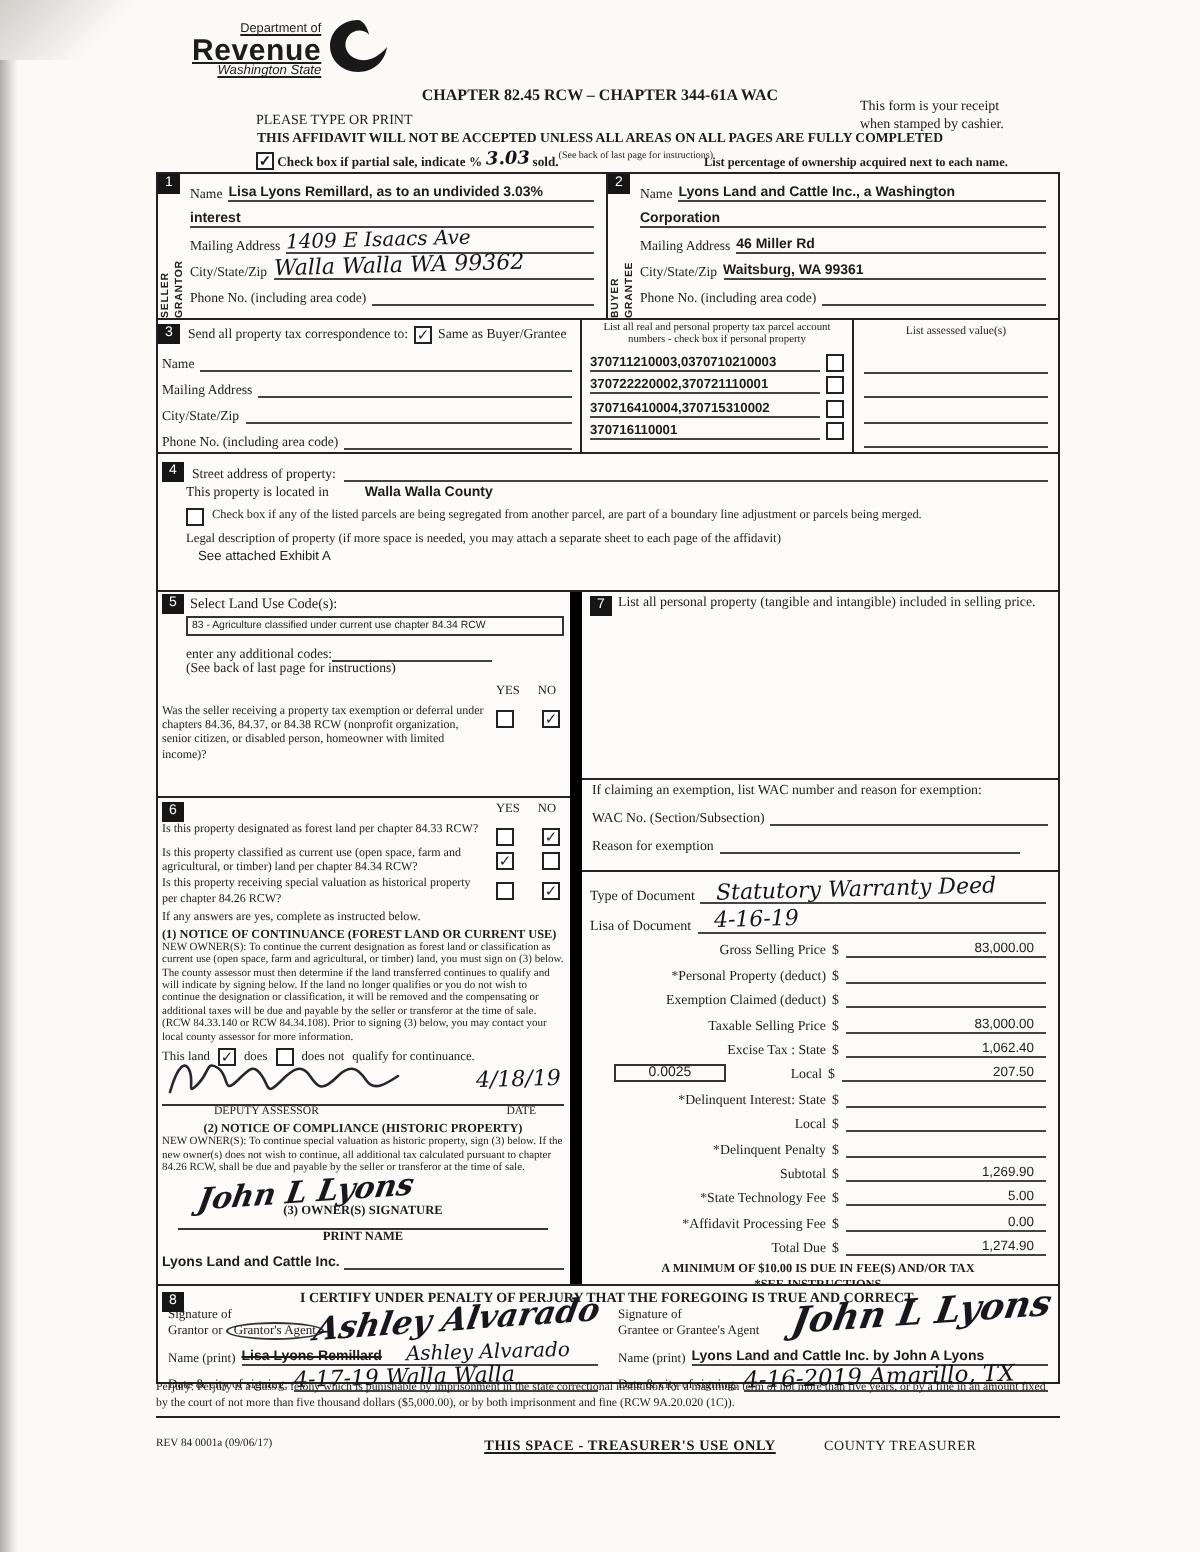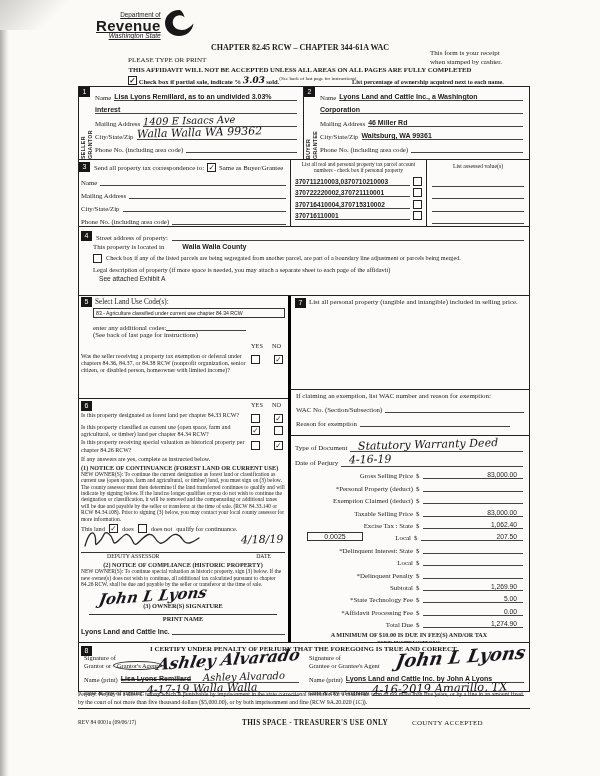--- a/index.html
+++ b/index.html
@@ -59,21 +59,21 @@
   
   .streetrow{border-bottom:1px solid #222;padding:2px 5px 0 2px;font-size:6.8px;height:69px;box-sizing:border-box;}
   .srow1{display:flex;align-items:flex-end;gap:4px;height:12px;}
   .srow{display:flex;align-items:flex-end;gap:4px;margin-top:2px;}
   .seg{font-size:6.2px;margin:4px 0 0 12px;display:flex;gap:4px;align-items:flex-start;}
   .legal{font-size:6.4px;margin:3px 0 0 12px;}
   .exhibit{font-family:"Liberation Sans",sans-serif;font-size:6.6px;margin:2px 0 0 18px;}
 
   
   .twocol{display:flex;height:346px;border-bottom:1px solid #222;}
-  .lcol{width:212px;border-right:3px solid #000000;box-sizing:border-box;overflow:hidden;}
+  .lcol{width:212px;border-right:6px solid #000000;box-sizing:border-box;overflow:hidden;}
   .rcol{flex:1;box-sizing:border-box;overflow:hidden;}
 
   .sec5{border-bottom:1px solid #222;height:103px;padding:1px 3px 0 2px;box-sizing:border-box;}
   .sec-title-row{display:flex;gap:3px;align-items:center;font-size:7.2px;}
   .codebox{border:1px solid #333;font-family:"Liberation Sans",sans-serif;font-size:5.2px;padding:1px 2px;margin:1px 0 2px 12px;white-space:nowrap;overflow:hidden;}
   .addl{display:flex;align-items:flex-end;margin-left:12px;font-size:6.8px;height:11px;}
   .addl .fline{max-width:80px;}
   .seeback{margin-left:12px;font-size:6.8px;height:11px;}
   .ynhead{display:flex;justify-content:flex-end;gap:9px;font-size:6.3px;padding-right:4px;height:10px;}
   .qrow{display:flex;margin-top:1px;}
@@ -124,21 +124,21 @@
   .sigscript.left{left:78px;}
   .sigscript.right{left:92px;top:-8px;font-size:18px;}
   .nrow{display:flex;align-items:flex-end;height:12px;margin-top:1px;}
   .nrow .fline{gap:5px;}
   .circled{border:1px solid #333;border-radius:50%;padding:0 3px;}
   .strike{text-decoration:line-through;}
 
   .perjury{position:absolute;left:78px;top:691px;width:452px;font-size:5.9px;line-height:1.3;border-bottom:1.2px solid #222;padding-bottom:2px;}
   .footerrow{position:absolute;left:78px;top:719px;width:452px;display:flex;align-items:flex-start;}
   .rev{width:140px;font-size:5.6px;}
-  .space{flex:1;text-align:center;font-weight:bold;font-size:7.2px;letter-spacing:0.3px;}
+  .space{flex:1;text-align:center;font-weight:bold;font-size:7.2px;letter-spacing:0.3px;text-decoration:underline;}
   .treas{width:118px;font-size:7px;letter-spacing:0.3px;}
   .stamp{position:absolute;left:344px;top:747px;font-family:"DejaVu Sans Mono",monospace;font-size:10px;color:#b8b6b2;letter-spacing:1px;}
 </style>
 </head>
 <body>
 
 <div class="page">
   <div class="scan-edge"></div>
   <div class="scan-corner"></div>
 
@@ -434,21 +434,21 @@
         </div>
 
         <div class="docarea">
           <div class="docrow">
             <span class="flabel">Type of Document</span>
             <span class="fline">
                 <span class="hw">Statutory Warranty Deed</span>
               </span>
           </div>
           <div class="docrow">
-            <span class="flabel">Date of Perjury</span>
+            <span class="flabel">Lisa of Document</span>
             <span class="fline">
                 <span class="hw">4-16-19</span>
               </span>
           </div>
 
           <div class="arow">
             <span class="alabel">Gross Selling Price</span>
             <span class="adollar">$</span>
             <span class="aline">83,000.00</span>
           </div>
@@ -570,16 +570,16 @@
         </div>
       </div>
     </div>
   </div>
 
   <div class="perjury">Perjury: Perjury is a class C felony which is punishable by imprisonment in the state correctional institution for a maximum term of not more than five years, or by a fine in an amount fixed by the court of not more than five thousand dollars ($5,000.00), or by both imprisonment and fine (RCW 9A.20.020 (1C)).</div>
 
   <div class="footerrow">
     <span class="rev">REV 84 0001a (09/06/17)</span>
     <span class="space">THIS SPACE - TREASURER'S USE ONLY</span>
-    <span class="treas">COUNTY ACCEPTED</span>
+    <span class="treas">COUNTY TREASURER</span>
   </div>
 
 </div>
 
 </body></html>

